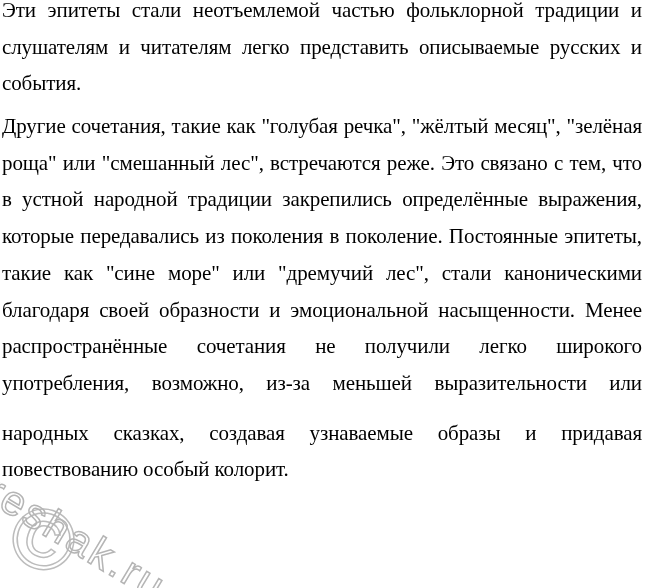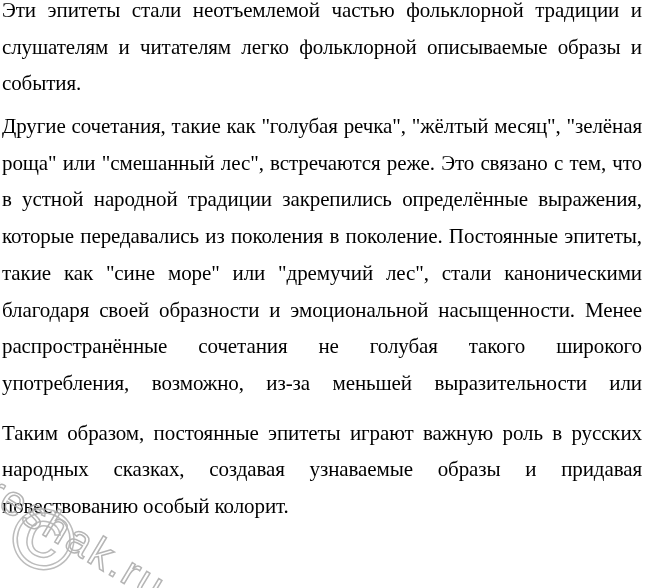--- a/index.html
+++ b/index.html
@@ -72,37 +72,36 @@
   }
 </style>
 </head>
 <body>
 
 <div class="page">
   <div class="content">
 
     <div class="para para-1">
       <div class="line">Эти эпитеты стали неотъемлемой частью фольклорной традиции и</div>
-      <div class="line">слушателям и читателям легко фольклорной описываемые образы и</div>
+      <div class="line">слушателям и читателям легко представить описываемые русских и</div>
       <div class="line last">события.</div>
     </div>
 
     <div class="para para-2">
       <div class="line">Другие сочетания, такие как "голубая речка", "жёлтый месяц", "зелёная</div>
       <div class="line">роща" или "смешанный лес", встречаются реже. Это связано с тем, что</div>
       <div class="line">в устной народной традиции закрепились определённые выражения,</div>
       <div class="line">которые передавались из поколения в поколение. Постоянные эпитеты,</div>
       <div class="line">такие как "сине море" или "дремучий лес", стали каноническими</div>
       <div class="line">благодаря своей образности и эмоциональной насыщенности. Менее</div>
-      <div class="line">распространённые сочетания не голубая такого широкого</div>
+      <div class="line">распространённые сочетания не получили легко широкого</div>
       <div class="line">употребления, возможно, из-за меньшей выразительности или</div>
     </div>
 
     <div class="para para-3">
-      <div class="line">Таким образом, постоянные эпитеты играют важную роль в русских</div>
       <div class="line">народных сказках, создавая узнаваемые образы и придавая</div>
       <div class="line last">повествованию особый колорит.</div>
     </div>
 
   </div>
 
   <div class="watermark">
     <span class="wm-copy">©</span>
     <span class="wm-text">reshak.ru</span>
   </div>

